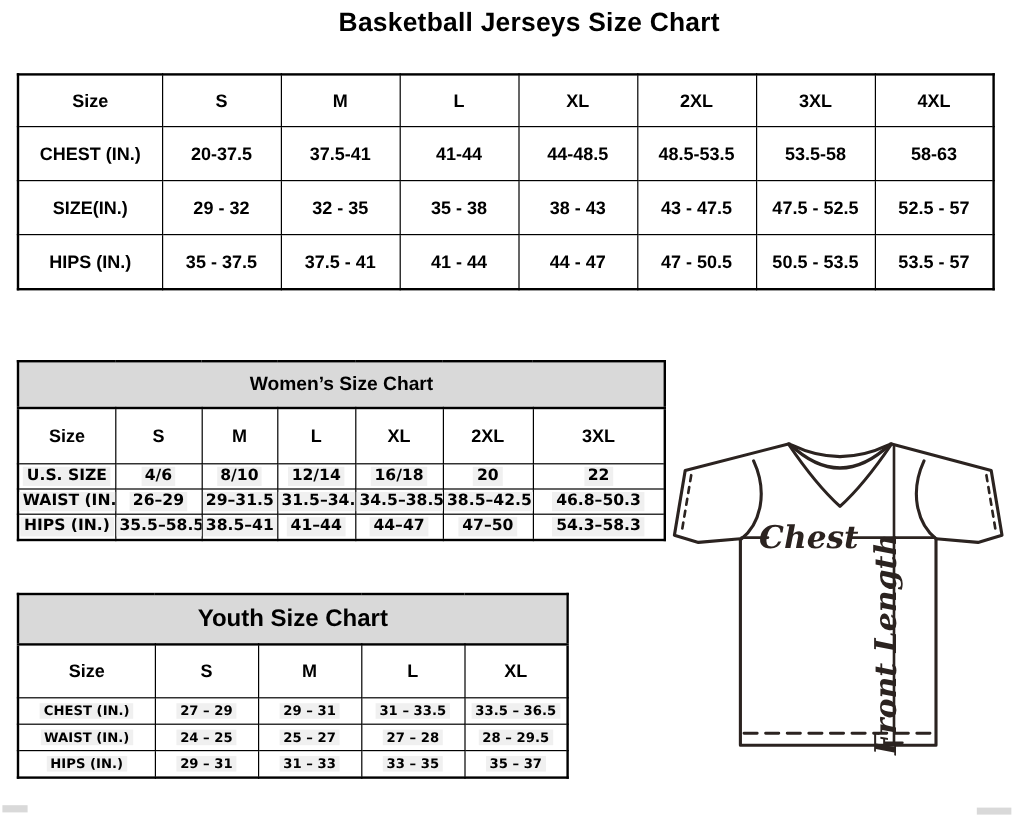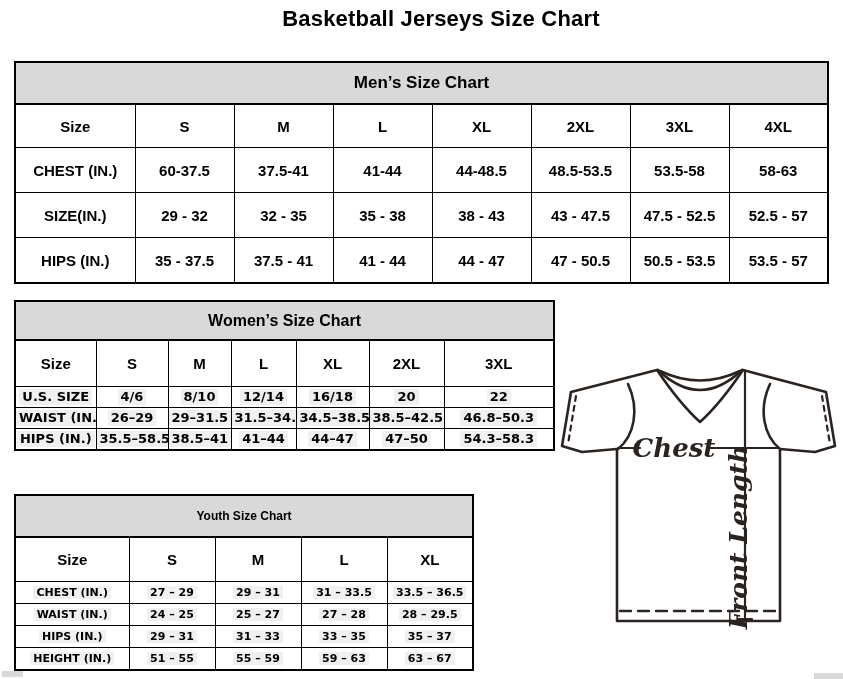--- a/index.html
+++ b/index.html
@@ -26,21 +26,21 @@
   #womens th, #womens td { border:1.5px solid #000; font-weight:bold; }
   #womens .band th { height:37px; background:#d9d9d9; font-size:16px; border-bottom:2px solid #000;margin-top:32px; }
   #womens .cols th { height:45px; font-size:15px; }
   #womens tbody th, #womens tbody td {
     height:20px; font-size:13px; font-family:"DejaVu Sans", sans-serif;text-decoration:underline;
   }
 
   
   #youth { left:14px; top:494px; width:458px; border:2px solid #000; }
   #youth th, #youth td { border:1.5px solid #000; font-weight:bold; }
-  #youth .band th { height:40px; background:#d9d9d9; font-size:12px; border-bottom:2px solid #000; }
+  #youth .band th { height:40px; background:#d9d9d9; font-size:20px; border-bottom:2px solid #000; }
   #youth .cols th { height:43px; font-size:15px; }
   #youth tbody th, #youth tbody td {
     height:21px; font-size:11px; font-family:"DejaVu Sans", sans-serif;
   }
 
   .hl { background:#f0f0f0; padding:0 3px; display:inline-block; line-height:1.25; }
 
   
   #jersey { position:absolute; left:556px; top:360px; width:287px; height:272px; }
   #jersey text {
@@ -62,38 +62,35 @@
     <col style="width:120px">
       <col style="width:99px">
       <col style="width:99px">
       <col style="width:99px">
     <col style="width:99px">
       <col style="width:99px">
       <col style="width:99px">
       <col style="width:99px">
   </colgroup>
   <thead>
-    <tr class="band">
-        <th colspan="8">Men’s Size Chart</th>
-      </tr>
     <tr class="cols">
       <th>Size</th>
       <th>S</th>
       <th>M</th>
       <th>L</th>
       <th>XL</th>
       <th>2XL</th>
       <th>3XL</th>
       <th>4XL</th>
     </tr>
   </thead>
   <tbody>
     <tr>
       <th>CHEST (IN.)</th>
-      <td>60-37.5</td>
+      <td>20-37.5</td>
       <td>37.5-41</td>
       <td>41-44</td>
       <td>44-48.5</td>
       <td>48.5-53.5</td>
       <td>53.5-58</td>
       <td>58-63</td>
     </tr>
     <tr>
       <th>SIZE(IN.)</th>
       <td>29 - 32</td>
@@ -207,27 +204,20 @@
       <td><span class="hl">27 – 28</span></td>
       <td><span class="hl">28 – 29.5</span></td>
     </tr>
     <tr>
       <th><span class="hl">HIPS (IN.)</span></th>
       <td><span class="hl">29 – 31</span></td>
       <td><span class="hl">31 – 33</span></td>
       <td><span class="hl">33 – 35</span></td>
       <td><span class="hl">35 – 37</span></td>
     </tr>
-    <tr>
-      <th><span class="hl">HEIGHT (IN.)</span></th>
-      <td><span class="hl">51 – 55</span></td>
-      <td><span class="hl">55 – 59</span></td>
-      <td><span class="hl">59 – 63</span></td>
-      <td><span class="hl">63 – 67</span></td>
-    </tr>
   </tbody>
 </table>
 
 <svg id="jersey" viewBox="556 360 287 272" xmlns="http://www.w3.org/2000/svg">
   <g fill="none" stroke="#2b2320" stroke-width="2.6" stroke-linejoin="round" stroke-linecap="round">
 
     <path d="M 657 370 L 571 392 L 562 446 L 582 452 L 617 449
              L 617 621 L 780 621 L 780 449
              L 815 452 L 835 446 L 826 392 L 743 370"></path>
 

